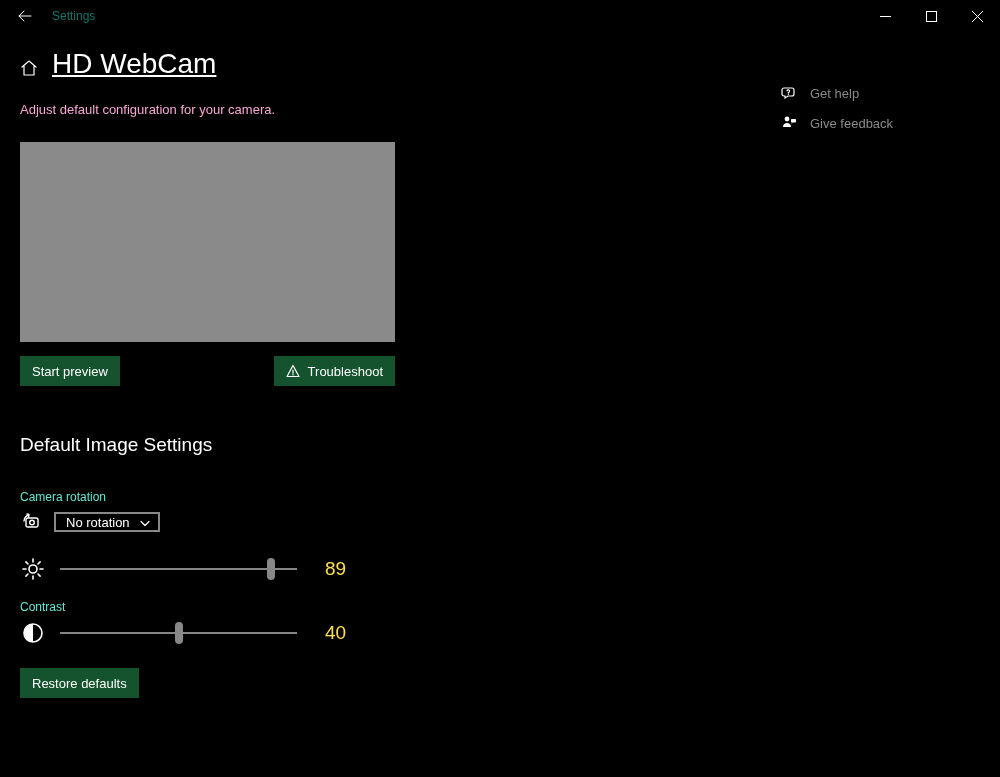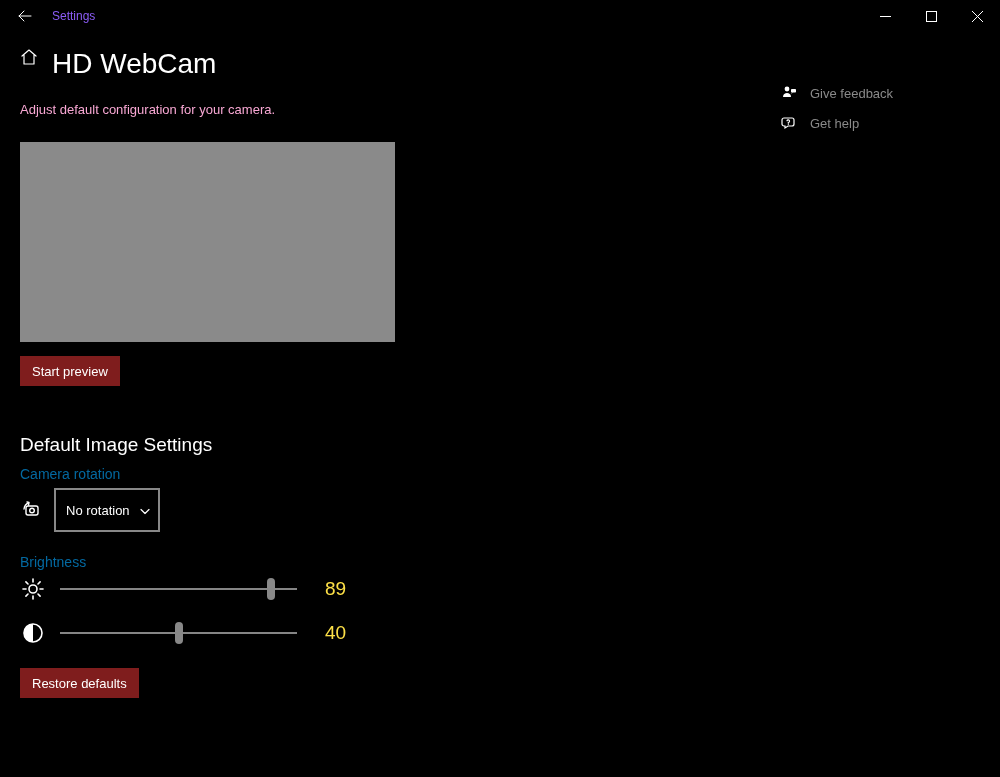--- a/index.html
+++ b/index.html
@@ -21,44 +21,45 @@
     padding-left: 8px;
   }
   .titlebar .back {
     width: 34px; height: 32px;
     display: flex; align-items: center; justify-content: center;
     cursor: pointer;
   }
   .titlebar .app-title {
     font-size: 12px;
     padding-left: 10px;
-    color: #8b5cf6;
+    color: #0f766e;
   }
   .titlebar .spacer { flex: 1; }
   .titlebar .winbtn {
     width: 46px; height: 32px;
     display: flex; align-items: center; justify-content: center;
     cursor: pointer;
   }
   .titlebar svg { stroke: #ffffff; }
 
   .content {
     padding: 16px 20px 0 20px;
     display: flex;
     gap: 40px;
   }
   .left-col { width: 720px; }
   .right-col { flex: 1; padding-top: 36px; }
 
   .page-header {
     display: flex;
-    align-items: flex-start;
+    align-items: flex-end;
     gap: 14px;
     margin-bottom: 22px;
     margin-top: 0;
+    text-decoration: underline;
   }
   .page-header .home-icon svg { stroke: #ffffff; }
   .page-title {
     font-size: 28px;
     font-weight: 500;
     letter-spacing: 0px;
   }
 
   .desc {
     font-size: 13px;
@@ -72,59 +73,59 @@
     background: #8a8a8a;
   }
 
   .preview-buttons {
     width: 375px;
     display: flex;
     justify-content: space-between;
     margin-top: 14px;
   }
   .btn {
-    background: #7f1d1d;
+    background: #14532d;
     color: #ffffff;
     border: none;
     height: 30px;
     padding: 0 12px;
     font-size: 13px;
     font-family: inherit;
     cursor: pointer;
     display: inline-flex;
     align-items: center;
     gap: 8px;
   }
   .btn svg { stroke: #ffffff; }
 
   .section-title {
     font-size: 19px;
     font-weight: 400;
     margin-top: 48px;
-    margin-bottom: 10px;
+    margin-bottom: 34px;
   }
 
   .field-label {
-    font-size: 14px;
-    color: #0369a1;
+    font-size: 12px;
+    color: #5eead4;
     margin-bottom: 6px;
   }
 
   .rotation-row {
     display: flex;
     align-items: center;
     gap: 10px;
     margin-bottom: 22px;
   }
   .rotation-row .rot-icon {
     width: 24px; height: 24px;
     display: flex; align-items: center; justify-content: center;
   }
   .select-box {
-    height: 44px;
+    height: 20px;
     border: 2px solid #888888;
     background: transparent;
     color: #ffffff;
     padding: 0 28px 0 10px;
     font-size: 13px;
     display: inline-flex;
     align-items: center;
     position: relative;
     cursor: pointer;
   }
@@ -233,20 +234,27 @@
     </div>
 
     <div class="desc">Adjust default configuration for your camera.</div>
 
     <div class="preview"></div>
 
     <div class="preview-buttons">
       <button class="btn">
         <span>Start preview</span>
       </button>
+      <button class="btn">
+        <svg width="14" height="14" viewBox="0 0 14 14" fill="none">
+          <path d="M7 1.5 L13 12.5 H1 Z" stroke-width="1.2" stroke-linejoin="round"></path>
+          <path d="M7 6 V9.2 M7 10.5 V11" stroke-width="1.2" stroke-linecap="round"></path>
+        </svg>
+        <span>Troubleshoot</span>
+      </button>
     </div>
 
     <div class="section-title">Default Image Settings</div>
 
     <div class="field-label">Camera rotation</div>
     <div class="rotation-row">
       <div class="rot-icon">
         <svg width="24" height="24" viewBox="0 0 24 24" fill="none" stroke="#ffffff">
           <rect x="6" y="8" width="12" height="9" rx="2" stroke-width="1.4"></rect>
           <circle cx="12" cy="12.5" r="2.3" stroke-width="1.4"></circle>
@@ -258,21 +266,20 @@
         <span class="chev">
           <svg width="10" height="6" viewBox="0 0 10 6" fill="none" stroke="#ffffff">
             <path d="M1 1 L5 5 L9 1" stroke-width="1.2" stroke-linecap="round" stroke-linejoin="round"></path>
           </svg>
         </span>
       </div>
     </div>
 
     
     <div class="slider-group">
-      <div class="field-label">Brightness</div>
       <div class="slider-row">
         <div class="slider-icon">
           <svg width="24" height="24" viewBox="0 0 24 24" fill="none" stroke="#ffffff">
             <circle cx="12" cy="12" r="4" stroke-width="1.6"></circle>
             <g stroke-width="1.6" stroke-linecap="round">
               <path d="M12 2 V5"></path>
                 <path d="M12 19 V22"></path>
               <path d="M2 12 H5"></path>
                 <path d="M19 12 H22"></path>
               <path d="M4.9 4.9 L7 7"></path>
@@ -285,20 +292,21 @@
         <div class="slider-track-wrap">
           <div class="slider-track"></div>
           <div class="slider-thumb" style="left: 89%;"></div>
         </div>
         <div class="slider-value">89</div>
       </div>
     </div>
 
     
     <div class="slider-group">
+      <div class="field-label">Contrast</div>
       <div class="slider-row">
         <div class="slider-icon">
           <svg width="24" height="24" viewBox="0 0 24 24" stroke="#ffffff">
             <circle cx="12" cy="12" r="9" stroke-width="1.6" fill="none"></circle>
             <path d="M12 3 A9 9 0 0 0 12 21 Z" fill="#ffffff" stroke="none"></path>
           </svg>
         </div>
         <div class="slider-track-wrap">
           <div class="slider-track"></div>
           <div class="slider-thumb" style="left: 50%;"></div>
@@ -309,32 +317,32 @@
 
     <button class="btn restore-btn">
       <span>Restore defaults</span>
     </button>
 
   </div>
 
   <div class="right-col">
     <div class="help-link">
       <span class="link-icon">
+        <svg width="16" height="16" viewBox="0 0 16 16" fill="none" stroke="#ffffff">
+          <path d="M3 3 H11 A2 2 0 0 1 13 5 V9 A2 2 0 0 1 11 11 H7 L4 13 V11 H3 A2 2 0 0 1 1 9 V5 A2 2 0 0 1 3 3 Z" stroke-width="1.2"></path>
+          <path d="M6 5.8 A1.3 1.3 0 1 1 7.3 7.5 V8 M7.3 9.2 V9.3" stroke-width="1.2" stroke-linecap="round"></path>
+        </svg>
+      </span>
+      <span>Get help</span>
+    </div>
+    <div class="help-link">
+      <span class="link-icon">
         <svg width="16" height="16" viewBox="0 0 16 16" fill="#ffffff">
           <circle cx="6" cy="4" r="2.4"></circle>
           <path d="M2 12 C2 9 4 8 6 8 C8 8 10 9 10 12 Z"></path>
           <rect x="10" y="4" width="5" height="3.5" rx="0.8"></rect>
           <path d="M11 7.5 L10 9 L12 7.5 Z"></path>
         </svg>
       </span>
       <span>Give feedback</span>
     </div>
-    <div class="help-link">
-      <span class="link-icon">
-        <svg width="16" height="16" viewBox="0 0 16 16" fill="none" stroke="#ffffff">
-          <path d="M3 3 H11 A2 2 0 0 1 13 5 V9 A2 2 0 0 1 11 11 H7 L4 13 V11 H3 A2 2 0 0 1 1 9 V5 A2 2 0 0 1 3 3 Z" stroke-width="1.2"></path>
-          <path d="M6 5.8 A1.3 1.3 0 1 1 7.3 7.5 V8 M7.3 9.2 V9.3" stroke-width="1.2" stroke-linecap="round"></path>
-        </svg>
-      </span>
-      <span>Get help</span>
-    </div>
   </div>
 </div>
 
 </body></html>

